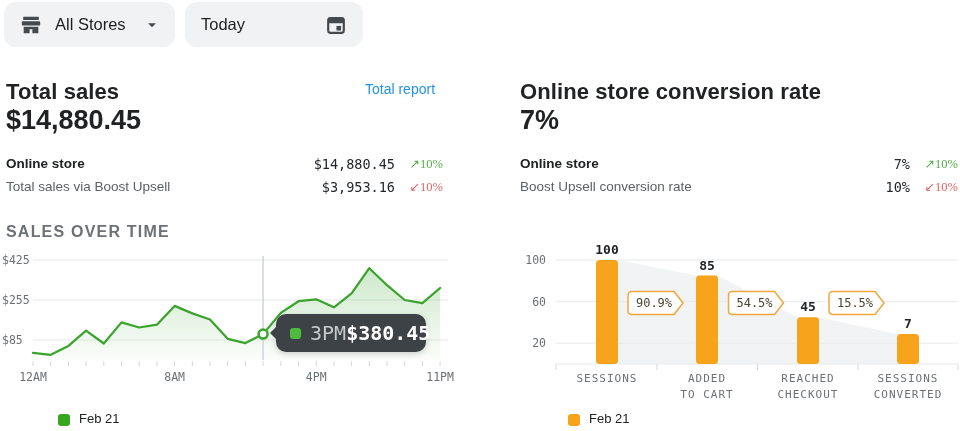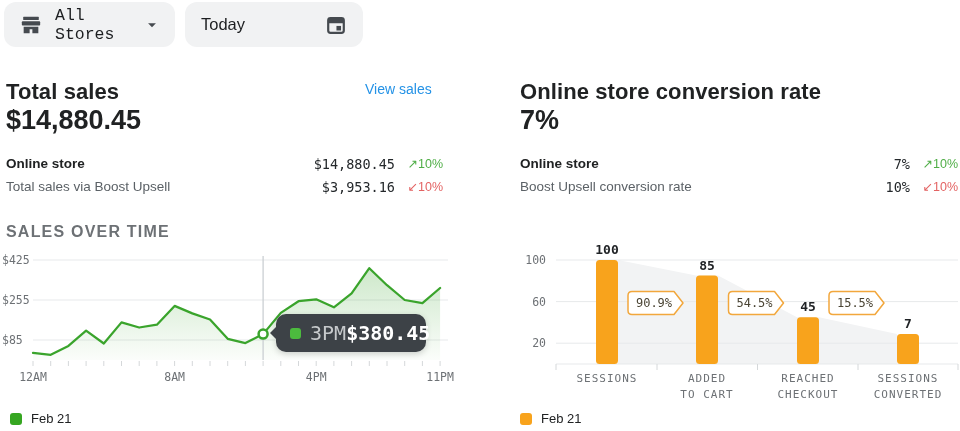--- a/index.html
+++ b/index.html
@@ -6,40 +6,40 @@
   html, body { width: 960px; height: 431px; }
   body { font-family: "Liberation Sans", sans-serif; background: #ffffff; }
   .page { position: relative; width: 960px; height: 431px; background: #fff; overflow: hidden; }
 
   
   .topbar { position: absolute; left: 4px; top: 2px; display: flex; gap: 10px; }
   .pill { display: flex; align-items: center; background: #f1f2f3; border-radius: 12px;
           height: 45px; padding: 0 16px; font-size: 16.5px; color: #1c1e20; cursor: pointer; }
   .pill-store { width: 171px; justify-content: space-between; }
   .pill-date  { width: 178px; justify-content: space-between; }
-  .pill .lead { display: flex; align-items: center; gap: 13px; font-family: Liberation Mono, monospace; }
+  .pill .lead { display: flex; align-items: center; gap: 13px; }
   .icon svg { display: block; }
 
   
   .card-title { position: absolute; font-size: 22px; font-weight: 700; color: #202223; letter-spacing: .1px; }
   .big-value  { position: absolute; font-size: 27px; font-weight: 700; color: #202223; }
   .view-report { position: absolute; font-size: 14px; color: #2492e6; text-decoration: none; cursor: pointer; }
   .section-title { position: absolute; font-size: 16px; font-weight: 700; color: #6d7175; letter-spacing: 1.2px; }
 
   .metrics { position: absolute; display: flex; flex-direction: column; }
   .metric-row { display: flex; align-items: center; height: 23px; font-size: 13.5px; }
   .m-label { flex: 1; }
   .m-label.strong { font-weight: 700; color: #202223; }
   .m-label.dim { color: #5b6166; }
   .m-value { font-family: "DejaVu Sans Mono", monospace; font-size: 13.5px; color: #24282b; text-align: right; }
-  .m-delta { width: 48px; text-align: right; font-family: Liberation Sans, sans-serif; font-size: 12.5px; }
+  .m-delta { width: 48px; text-align: right; font-family: Liberation Serif, serif; font-size: 12.5px; }
   .m-delta[data-dir="up"]   { color: #50ae47; }
   .m-delta[data-dir="down"] { color: #e36363; }
 
-  .legend { position: absolute; display: flex; align-items: center; gap: 9px; font-size: 13px; color: #202223; }
+  .legend { position: absolute; display: flex; align-items: flex-end; gap: 9px; font-size: 13px; color: #202223; margin-left: 48px; }
   .swatch { width: 12px; height: 12px; border-radius: 3px; }
   .swatch.green  { background: #36a621; }
   .swatch.orange { background: #f8a31c; }
 
   
   svg.chart { position: absolute; overflow: visible; }
   #sales-chart  { left: 2px;   top: 240px; }
   #funnel-chart { left: 520px; top: 236px; }
 
   .grid   { stroke: #e7e9eb; stroke-width: 1; }
@@ -98,21 +98,21 @@
         <svg width="22" height="22" viewBox="0 0 24 24">
           <rect x="3.5" y="4.5" width="17" height="16" rx="2.5" fill="none" stroke="#454a4f" stroke-width="2.4"></rect>
           <path d="M3.5 7a2.5 2.5 0 0 1 2.5-2.5h12A2.5 2.5 0 0 1 20.5 7v3h-17z" fill="#454a4f"></path>
           <rect x="12.5" y="13" width="5" height="5" fill="#454a4f"></rect>
         </svg>
       </span>
     </div>
   </div>
 
   <div class="card-title" style="left:6px; top:79px;">Total sales</div>
-  <a class="view-report" style="left:365px; top:81px;">View sales</a>
+  <a class="view-report" style="left:365px; top:81px;">Total report</a>
   <div class="big-value" style="left:6px; top:105px;">$14,880.45</div>
 
   <div class="metrics" style="left:6px; top:152px; width:437px;">
     <div class="metric-row">
       <span class="m-label strong">Online store</span>
       <span class="m-value">$14,880.45</span>
       <span class="m-delta" data-dir="up">↗10%</span>
     </div>
     <div class="metric-row">
       <span class="m-label dim">Total sales via Boost Upsell</span>

